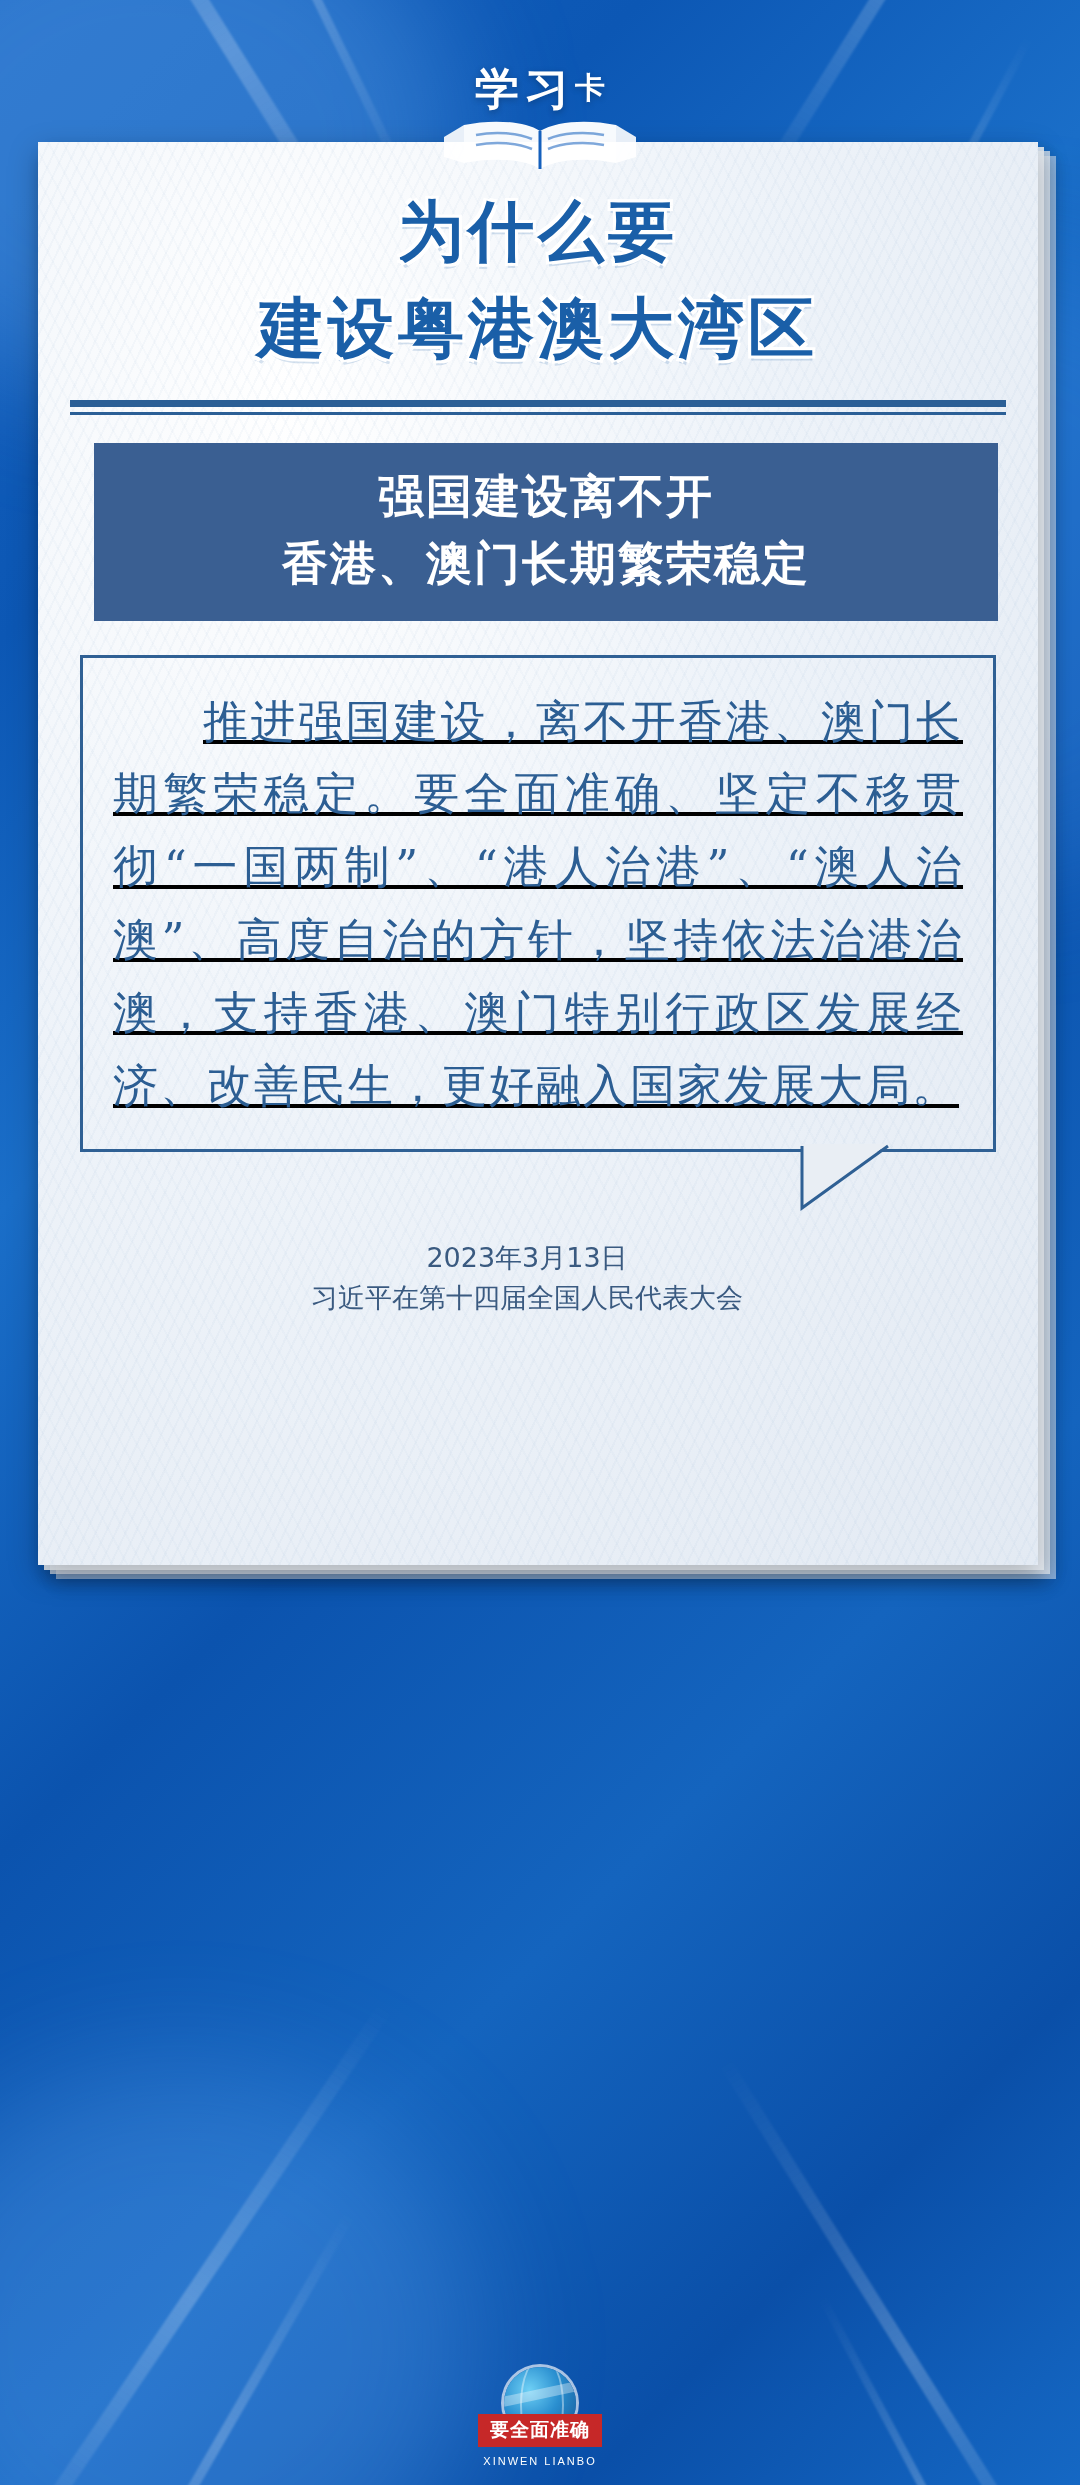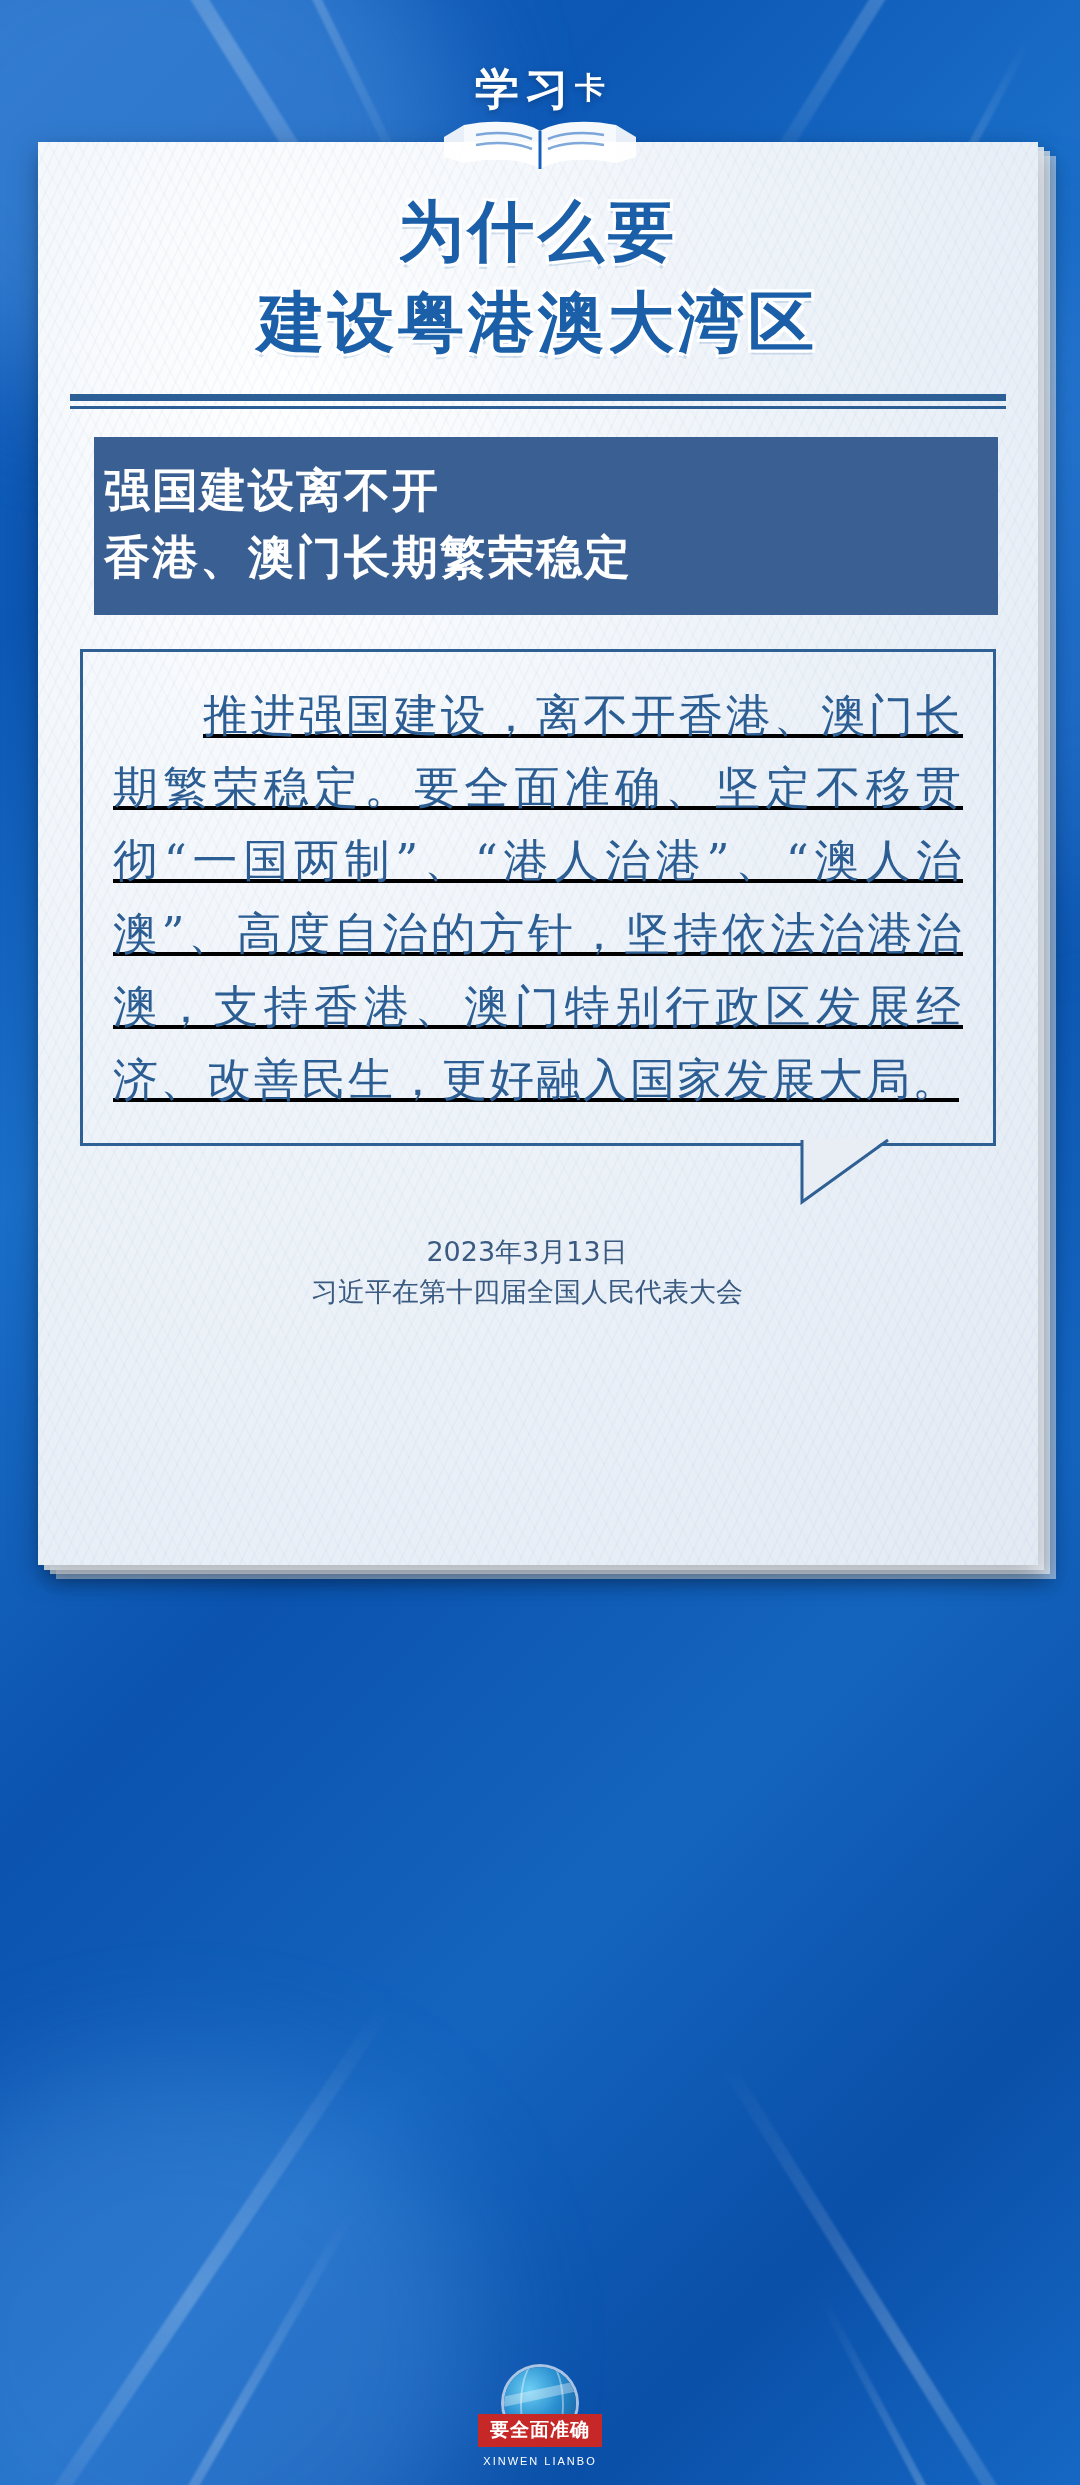--- a/index.html
+++ b/index.html
@@ -113,38 +113,39 @@
     font-weight: bold;
     color: #1a5fa8;
     line-height: 1.32;
     letter-spacing: 4px;
   }
   .headline .l1 { font-size: 66px; display: block;
     text-shadow:
       3px 3px 0 #ffffff, -3px -3px 0 #ffffff, 3px -3px 0 #ffffff, -3px 3px 0 #ffffff,
       0 5px 0 rgba(26,95,168,0.18);
   }
-  .headline .l2 { font-size: 66px; display: block; margin-top: 4px;
+  .headline .l2 { font-size: 66px; display: block; margin-top: 10px;
     text-shadow:
       3px 3px 0 #ffffff, -3px -3px 0 #ffffff, 3px -3px 0 #ffffff, -3px 3px 0 #ffffff,
       0 5px 0 rgba(26,95,168,0.18);
   }
 
   .rule {
     margin: 28px auto 0 auto;
     width: 100%;
   }
   .rule .thick { height: 7px; background: #2b5f96; }
   .rule .thin { height: 3px; background: #2b5f96; margin-top: 5px; }
 
   
   .banner {
     margin: 28px 8px 0 24px;
     background: #3a5f92;
     padding: 20px 10px 24px 10px;
+    text-align: center;
     color: #ffffff;
     font-family: "DejaVu Sans", sans-serif;
     font-weight: bold;
     font-size: 46px;
     line-height: 1.45;
     letter-spacing: 2px;
   }
   .banner span { display: block; }
 
   

